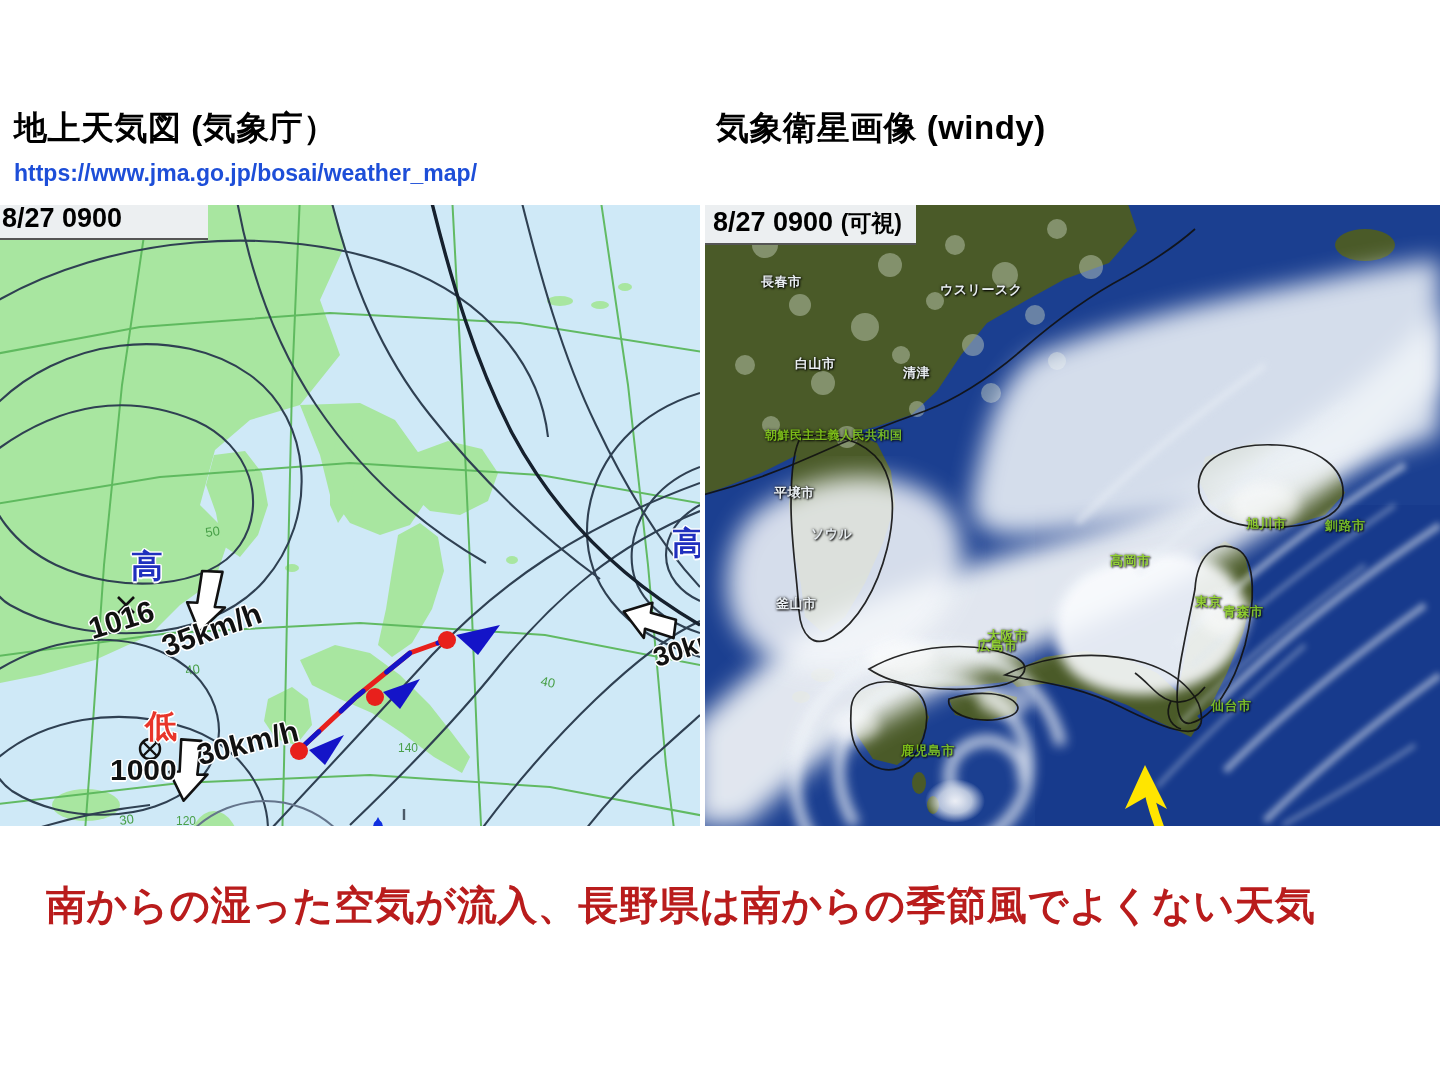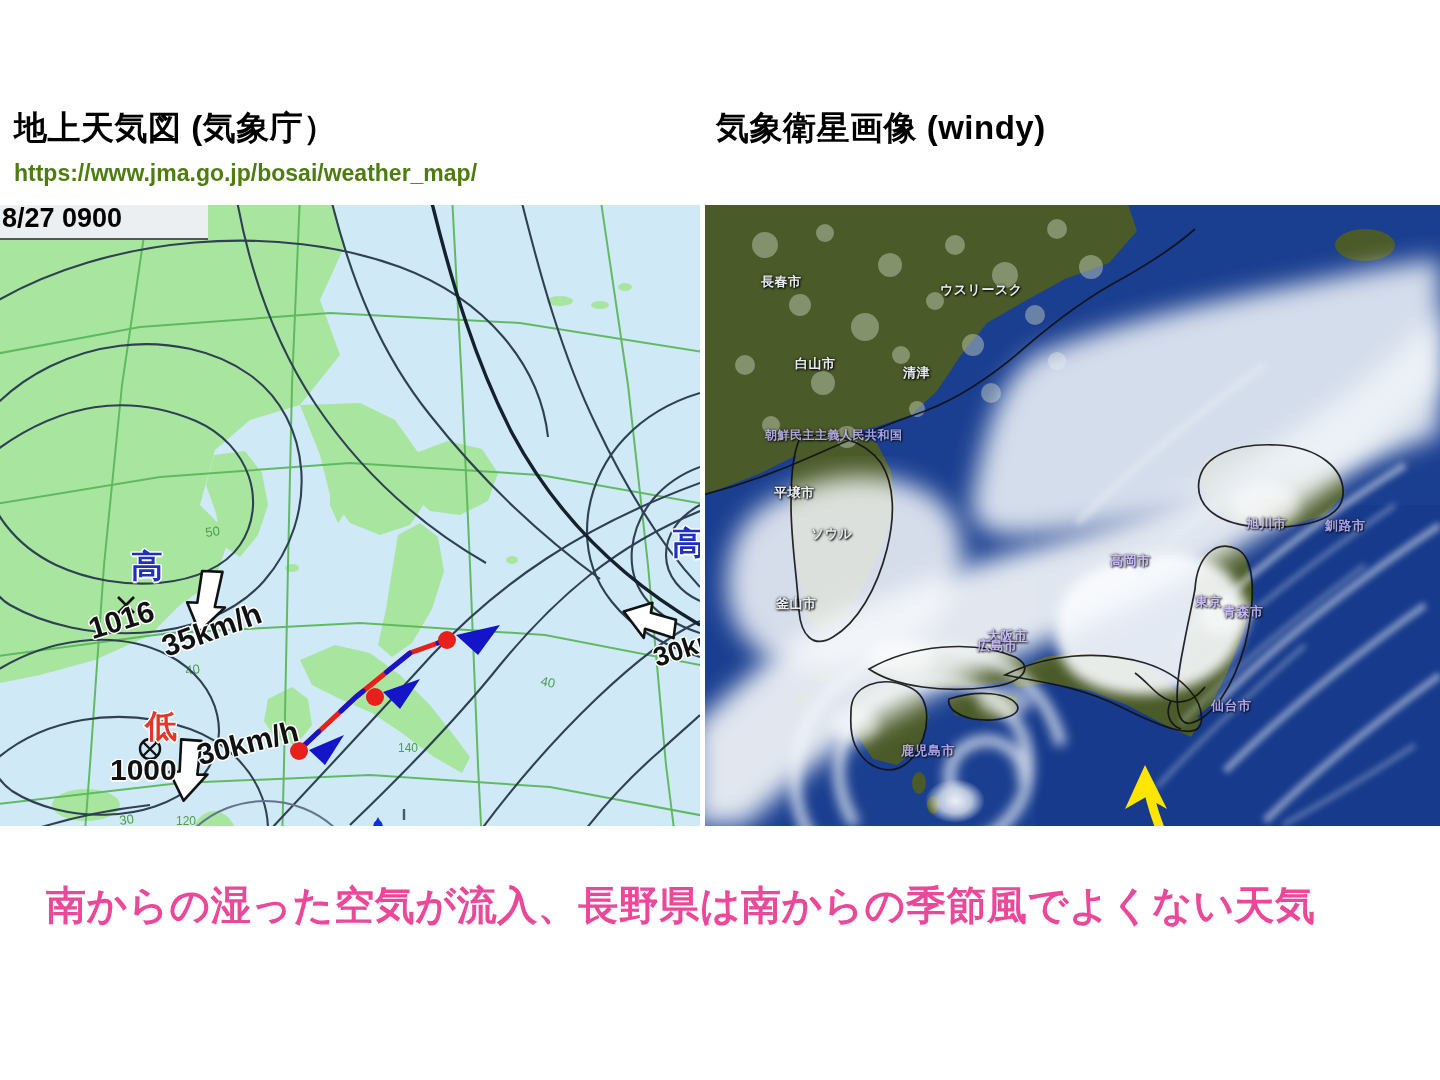--- a/index.html
+++ b/index.html
@@ -10,21 +10,21 @@
     overflow:hidden;position:relative;
   }
   .slide{position:absolute;inset:0;}
 
   
   .panel-title{
     position:absolute;font-weight:700;color:#000;
     font-size:33px;letter-spacing:.5px;white-space:nowrap;
   }
   .panel-url{
-    position:absolute;font-weight:700;color:#4d7c0f;
+    position:absolute;font-weight:700;color:#1d4ed8;
     font-size:23px;white-space:nowrap;
   }
   #t-left{left:14px;top:106px;}
   #u-left{left:14px;top:160px;}
   #t-right{left:716px;top:106px;text-align:right;}
   #u-right{left:716px;top:160px;}
 
   
   .panel{position:absolute;overflow:hidden;}
   #panel-left {left:0px;  top:205px;width:700px;height:621px;background:#cfe9f7;}
@@ -64,26 +64,26 @@
   #hi-mark2     {left:672px;top:317px;font-size:32px;}
   #spd-30b      {left:652px;top:424px;font-size:27px;transform:rotate(-18deg);}
 
   
   .sat-svg{position:absolute;left:0;top:0;width:735px;height:621px;}
   .city{
     position:absolute;color:#e9eef2;font-size:13px;font-weight:700;
     white-space:nowrap;text-shadow:0 0 3px rgba(0,0,0,.85),1px 1px 2px #000;
     letter-spacing:.5px;
   }
-  .city.dim{color:#c4b5fd;opacity:.85;}
+  .city.dim{color:#84cc16;opacity:.85;}
 
   
   #caption{
     position:absolute;left:46px;top:878px;width:1348px;
-    font-size:40px;font-weight:700;color:#ec4899;
+    font-size:40px;font-weight:700;color:#b91c1c;
     letter-spacing:.5px;white-space:nowrap;
   }
 </style>
 </head>
 <body>
 
 <div class="slide">
 
   <div class="panel-title" id="t-left">地上天気図 (気象庁）</div>
   <div class="panel-url" id="u-left">https://www.jma.go.jp/bosai/weather_map/</div>
@@ -436,22 +436,26 @@
       <div class="city dim" style="left:60px;top:222px;font-size:12px;">朝鮮民主主義人民共和国</div>
       <div class="city" style="left:69px;top:279px;">平壌市</div>
       <div class="city" style="left:106px;top:320px;">ソウル</div>
       <div class="city" style="left:71px;top:390px;text-align:center;">釜山市</div>
       <div class="city dim" style="left:527px;top:310px;margin-left:14px;">旭川市</div>
       <div class="city dim" style="left:620px;top:312px;">釧路市</div>
       <div class="city dim" style="left:518px;top:398px;">青森市</div>
       <div class="city dim" style="left:506px;top:492px;">仙台市</div>
       <div class="city dim" style="left:405px;top:347px;">高岡市</div>
       <div class="city dim" style="left:490px;top:388px;">東京</div>
-      <div class="city dim" style="left:282px;top:422px;text-decoration:underline;">大阪市</div>
+      <div class="city dim" style="left:282px;top:422px;">大阪市</div>
       <div class="city dim" style="left:272px;top:432px;">広島市</div>
       <div class="city dim" style="left:196px;top:537px;">鹿児島市</div>
     </div>
 
+    <div class="time-chip" id="chip-right">
+      <span>8/27 0900</span>
+      <span class="vis">(可視)</span>
+    </div>
   </div>
 
   <div id="caption">南からの湿った空気が流入、長野県は南からの季節風でよくない天気</div>
 
 </div>
 
 </body></html>

